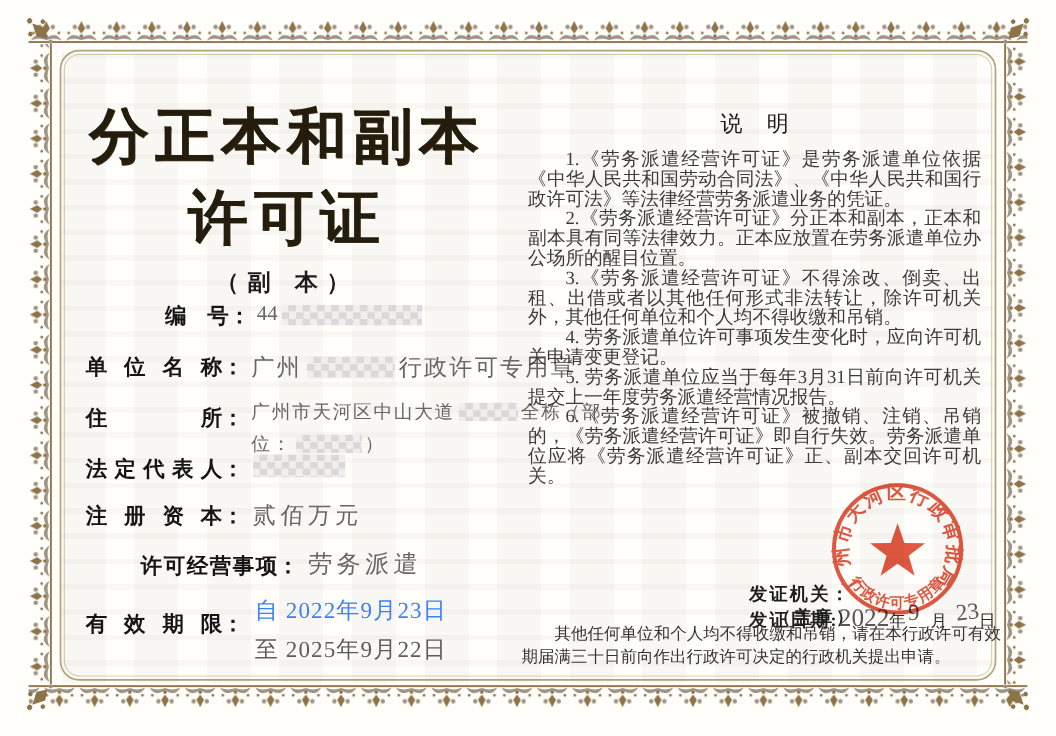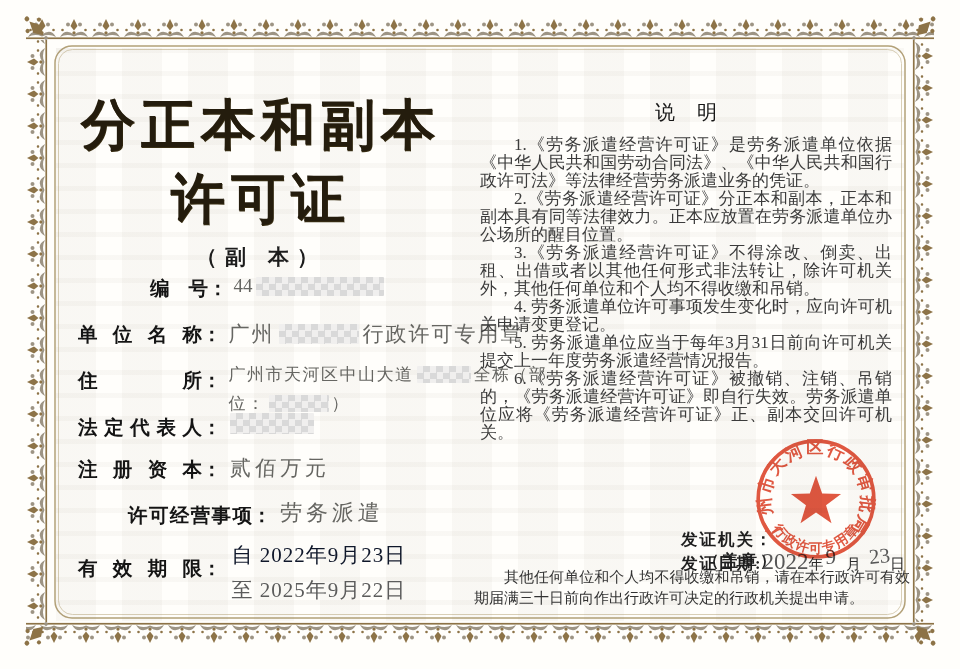--- a/index.html
+++ b/index.html
@@ -146,21 +146,21 @@
   <div class="abs row" style="left:88px;top:504px;margin-left:40px;">
     <span class="flabel" style="width:124px;">许可经营事项</span>
     <span class="colon">：</span>
     <span class="hand" style="font-size:22px;letter-spacing:4px;margin-left:8px;transform:translateY(-6px) skewX(-4deg);">劳务派遣</span>
   </div>
 
   <div class="abs row" style="left:78px;top:541px;">
     <span class="flabel" style="width:124px;padding-top:16px;">有效期限</span>
     <span class="colon" style="padding-top:16px;">：</span>
     <span class="vstack" style="margin-left:10px;">
-      <span class="hand" style="font-size:21px;letter-spacing:1px;color:#0f172a;">自 2022年9月23日</span>
+      <span class="hand" style="font-size:21px;letter-spacing:1px;color:#3b82f6;">自 2022年9月23日</span>
       <span class="hand" style="font-size:21px;letter-spacing:1px;color:#5c5c5c;margin-top:7px;">至 2025年9月22日</span>
     </span>
   </div>
 
   <div class="abs instr-head" style="top:99px;">说明</div>
 
   <div class="abs instr-body" style="top:136px;">
     <p>1.《劳务派遣经营许可证》是劳务派遣单位依据《中华人民共和国劳动合同法》、《中华人民共和国行政许可法》等法律经营劳务派遣业务的凭证。</p>
     <p>2.《劳务派遣经营许可证》分正本和副本，正本和副本具有同等法律效力。正本应放置在劳务派遣单位办公场所的醒目位置。</p>
     <p>3.《劳务派遣经营许可证》不得涂改、倒卖、出租、出借或者以其他任何形式非法转让，除许可机关外，其他任何单位和个人均不得收缴和吊销。</p>

